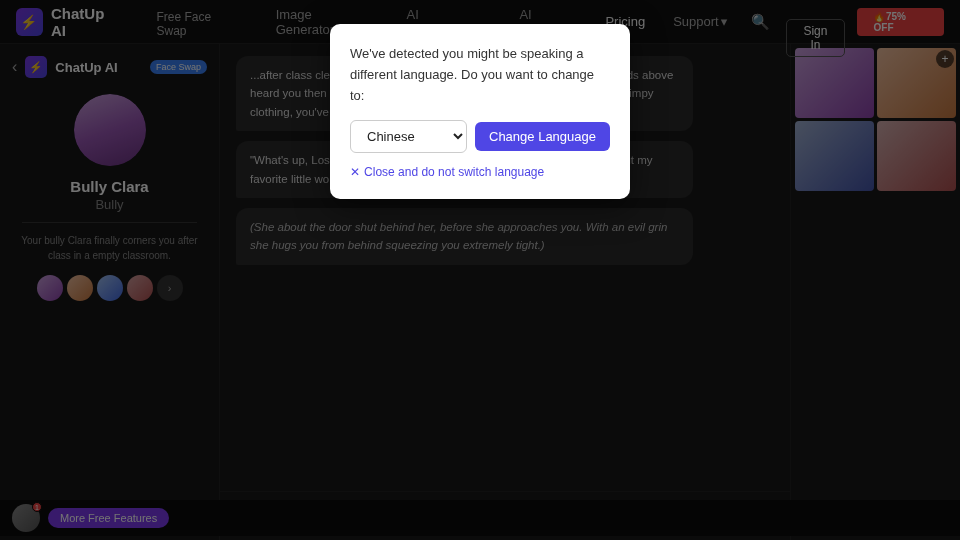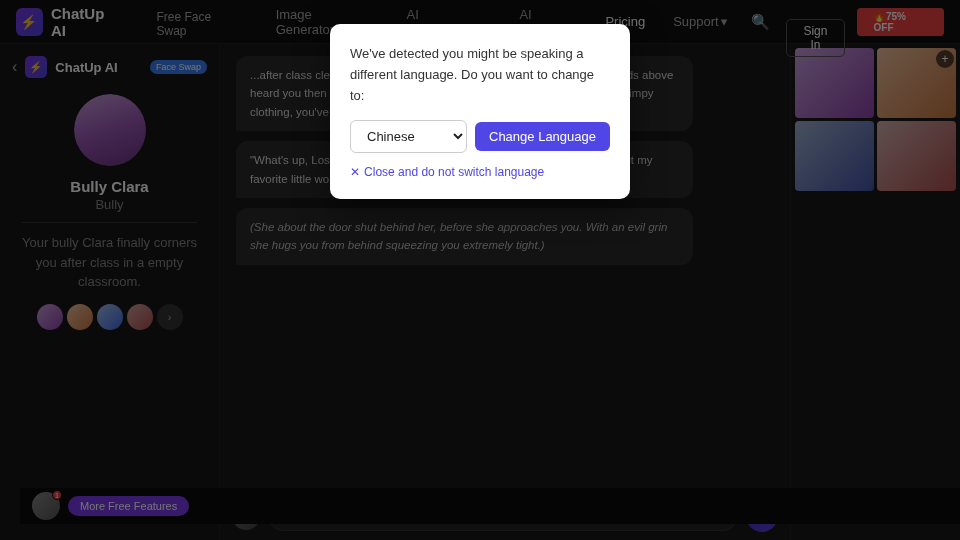--- a/index.html
+++ b/index.html
@@ -158,21 +158,21 @@
       color: #888;
       margin-top: 2px;
     }
     .char-divider {
       width: 80%;
       height: 1px;
       background: #333;
       margin: 10px 0;
     }
     .char-desc {
-      font-size: 13px;
+      font-size: 10px;
       color: #888;
       text-align: center;
       padding: 0 16px;
       line-height: 1.5;
     }
     .avatar-row {
       display: flex;
       align-items: center;
       gap: 4px;
       margin-top: 12px;
@@ -359,31 +359,30 @@
       color: #4f46e5;
       cursor: pointer;
       display: flex;
       align-items: center;
       gap: 4px;
     }
 
     
     .bottom-bar {
       position: absolute;
-      bottom: 16px;
+      bottom: 4px;
       left: 0;
       right: 0;
       height: 36px;
       background: #0d0d0d;
       display: flex;
       align-items: center;
       padding: 0 12px;
       gap: 8px;
       z-index: 5;
-      margin-left: 20px;
     }
     .user-avatar-small {
       width: 28px;
       height: 28px;
       border-radius: 50%;
       background: linear-gradient(135deg, #888, #555);
       position: relative;
     }
     .notif-dot {
       position: absolute;

